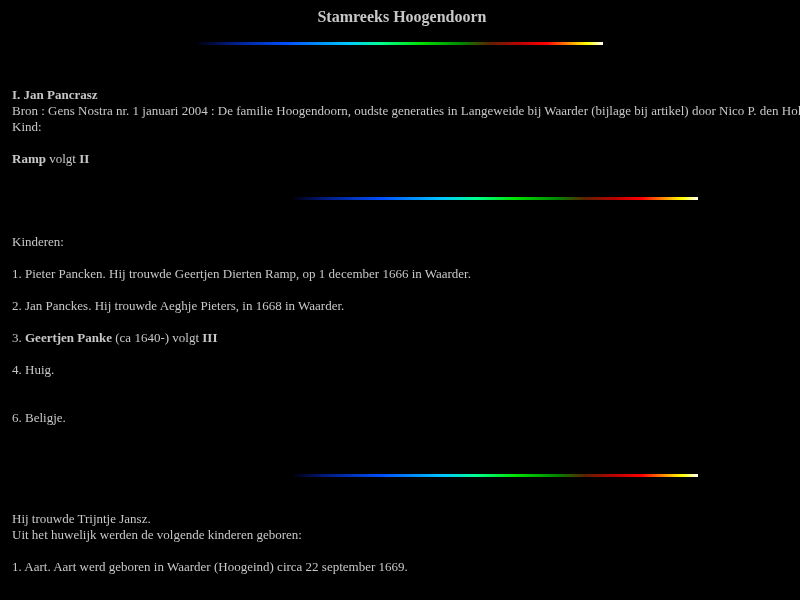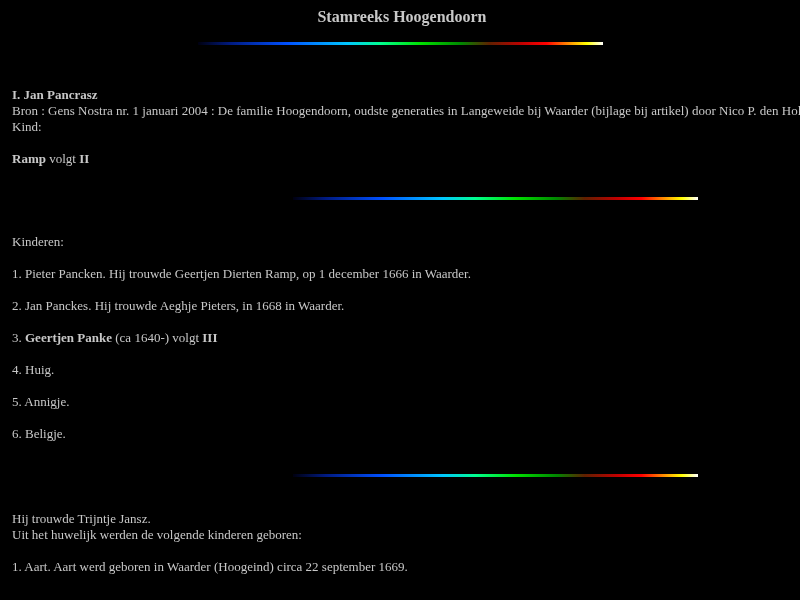--- a/index.html
+++ b/index.html
@@ -52,21 +52,20 @@
   <span class="line">Kinderen:</span>
   <span class="gap"></span>
   <span class="line">1. Pieter Pancken. Hij trouwde Geertjen Dierten Ramp, op 1 december 1666 in Waarder.</span>
   <span class="gap"></span>
   <span class="line">2. Jan Panckes. Hij trouwde Aeghje Pieters, in 1668 in Waarder.</span>
   <span class="gap"></span>
   <span class="line"><span>3.</span> <b>Geertjen Panke</b> <span>(ca 1640-) volgt</span> <b>III</b></span>
   <span class="gap"></span>
   <span class="line">4. Huig.</span>
   <span class="gap"></span>
-  <span class="line">5. Annigje.</span>
   <span class="gap"></span>
   <span class="line">6. Beligje.</span>
 </div>
 
 <div class="rule rule3"></div>
 
 <div class="block" style="top:511px;">
   <span class="line">Hij trouwde Trijntje Jansz.</span>
   <span class="line">Uit het huwelijk werden de volgende kinderen geboren:</span>
   <span class="gap"></span>

